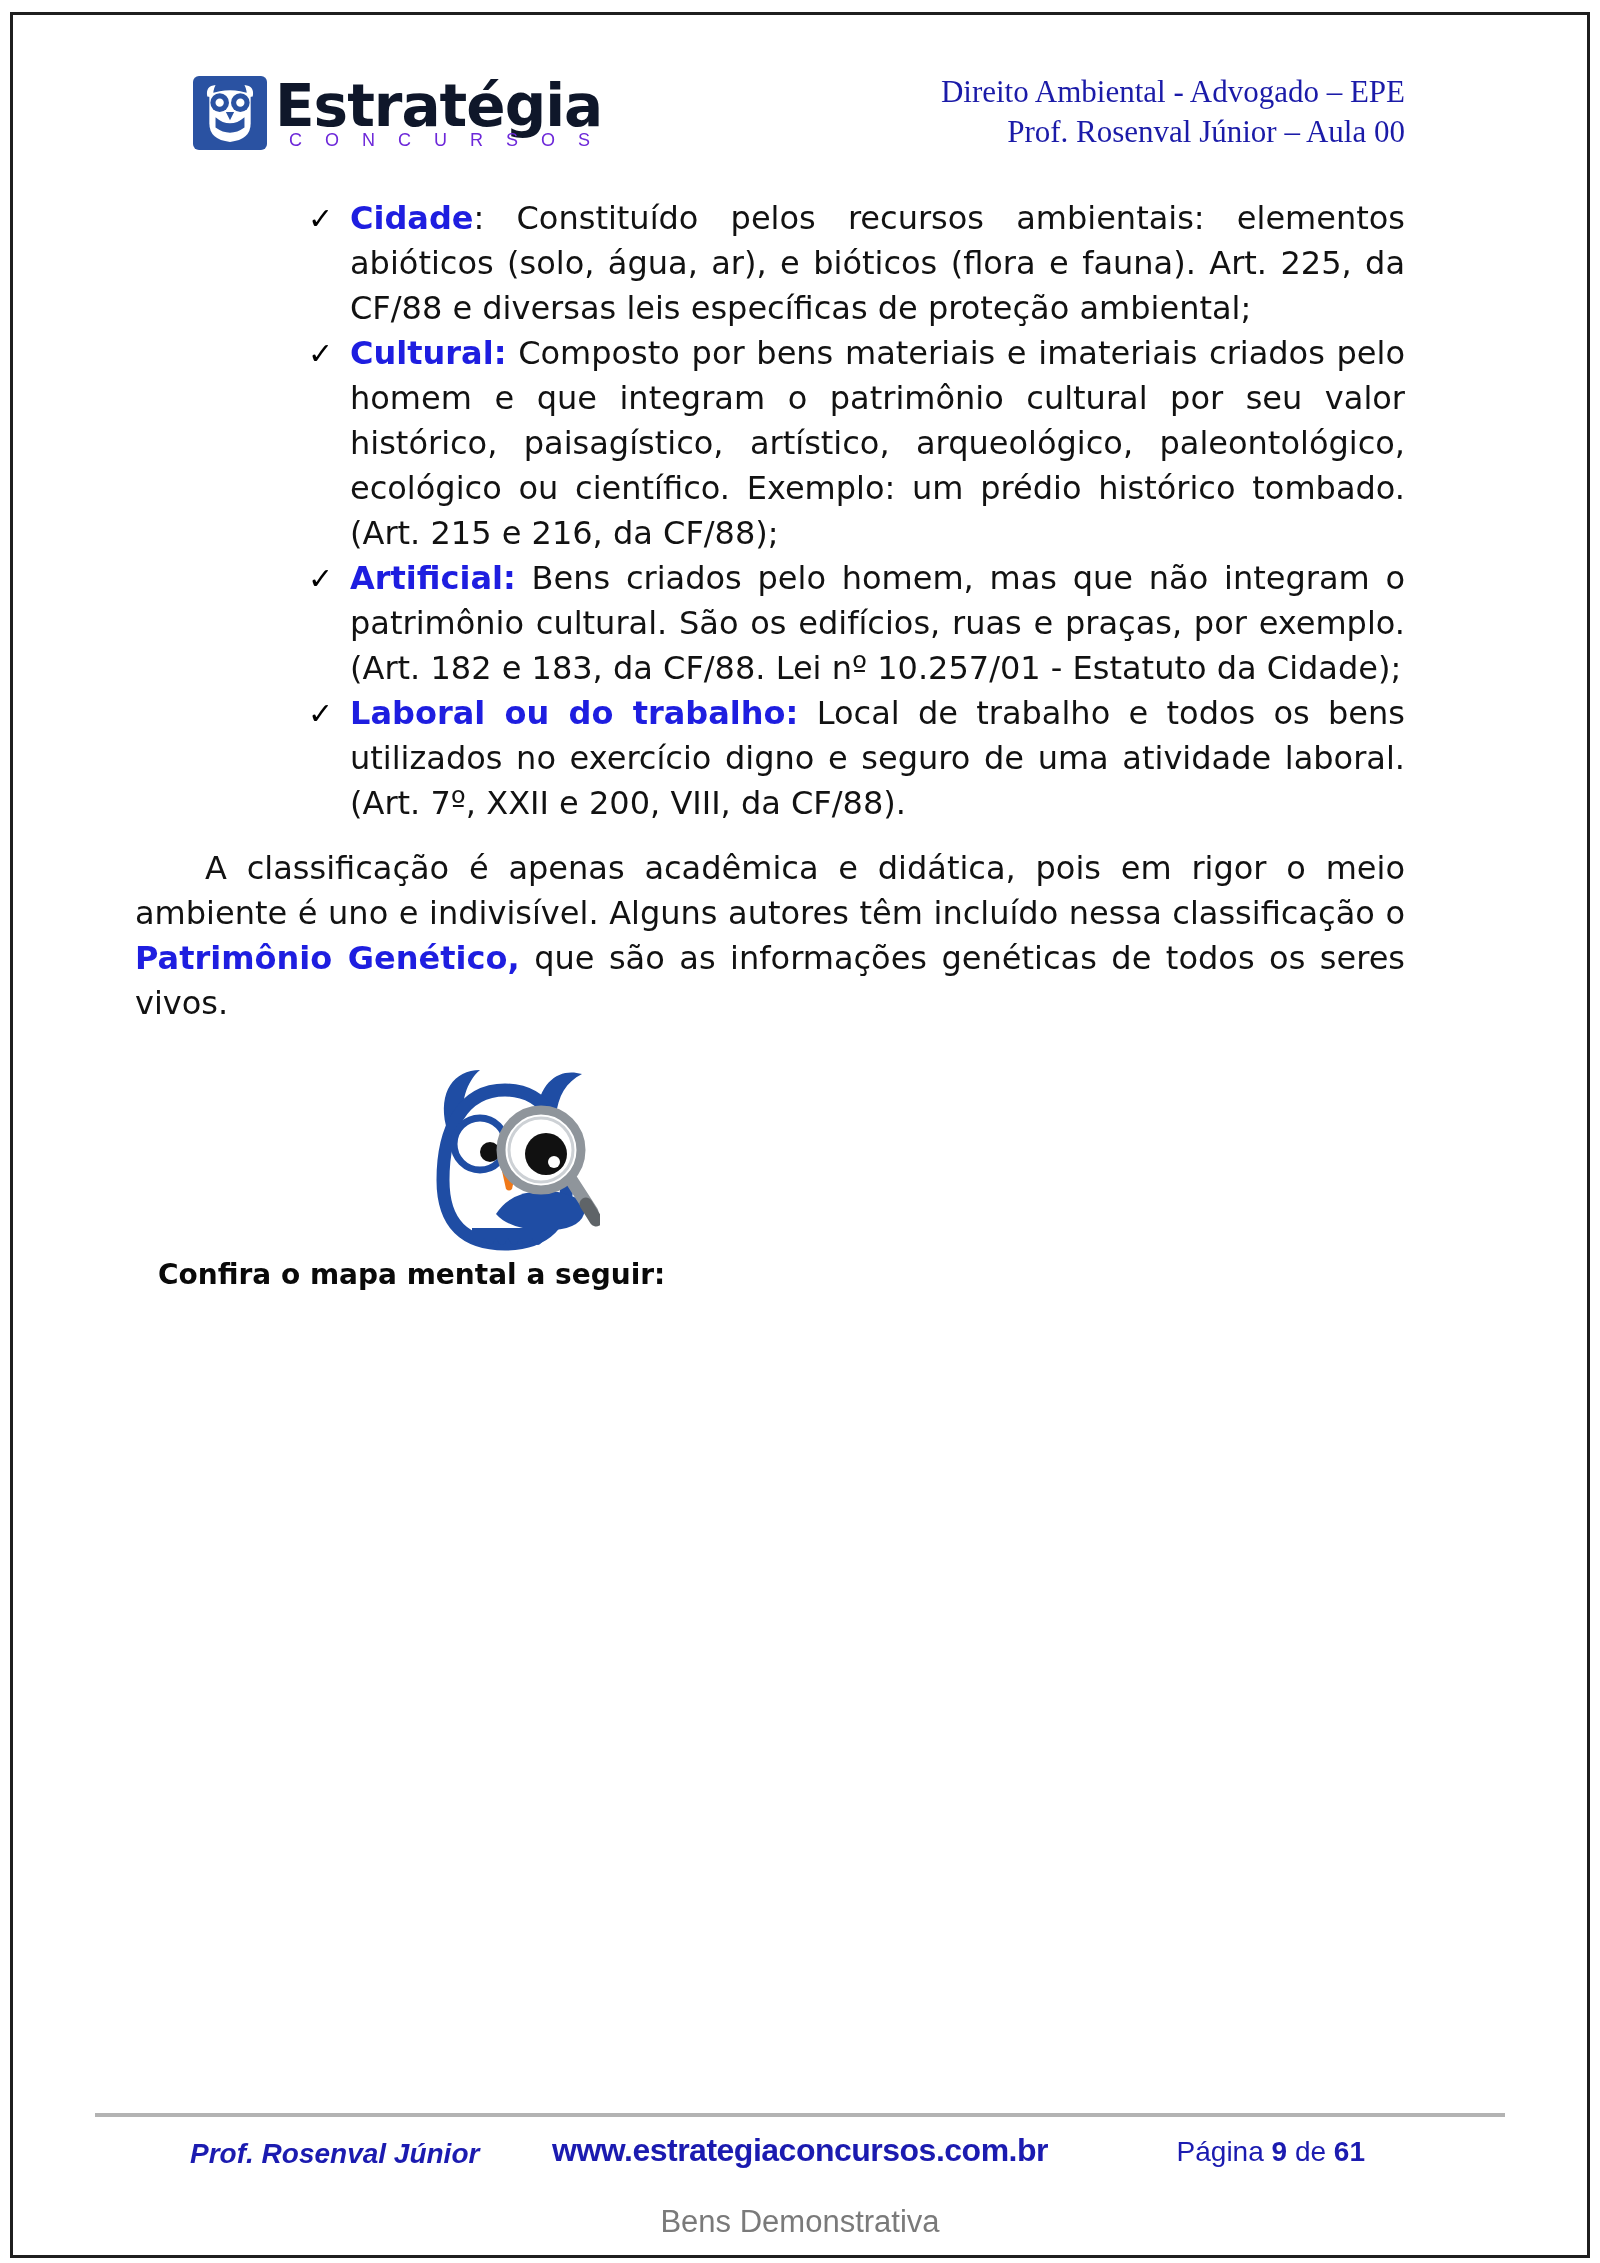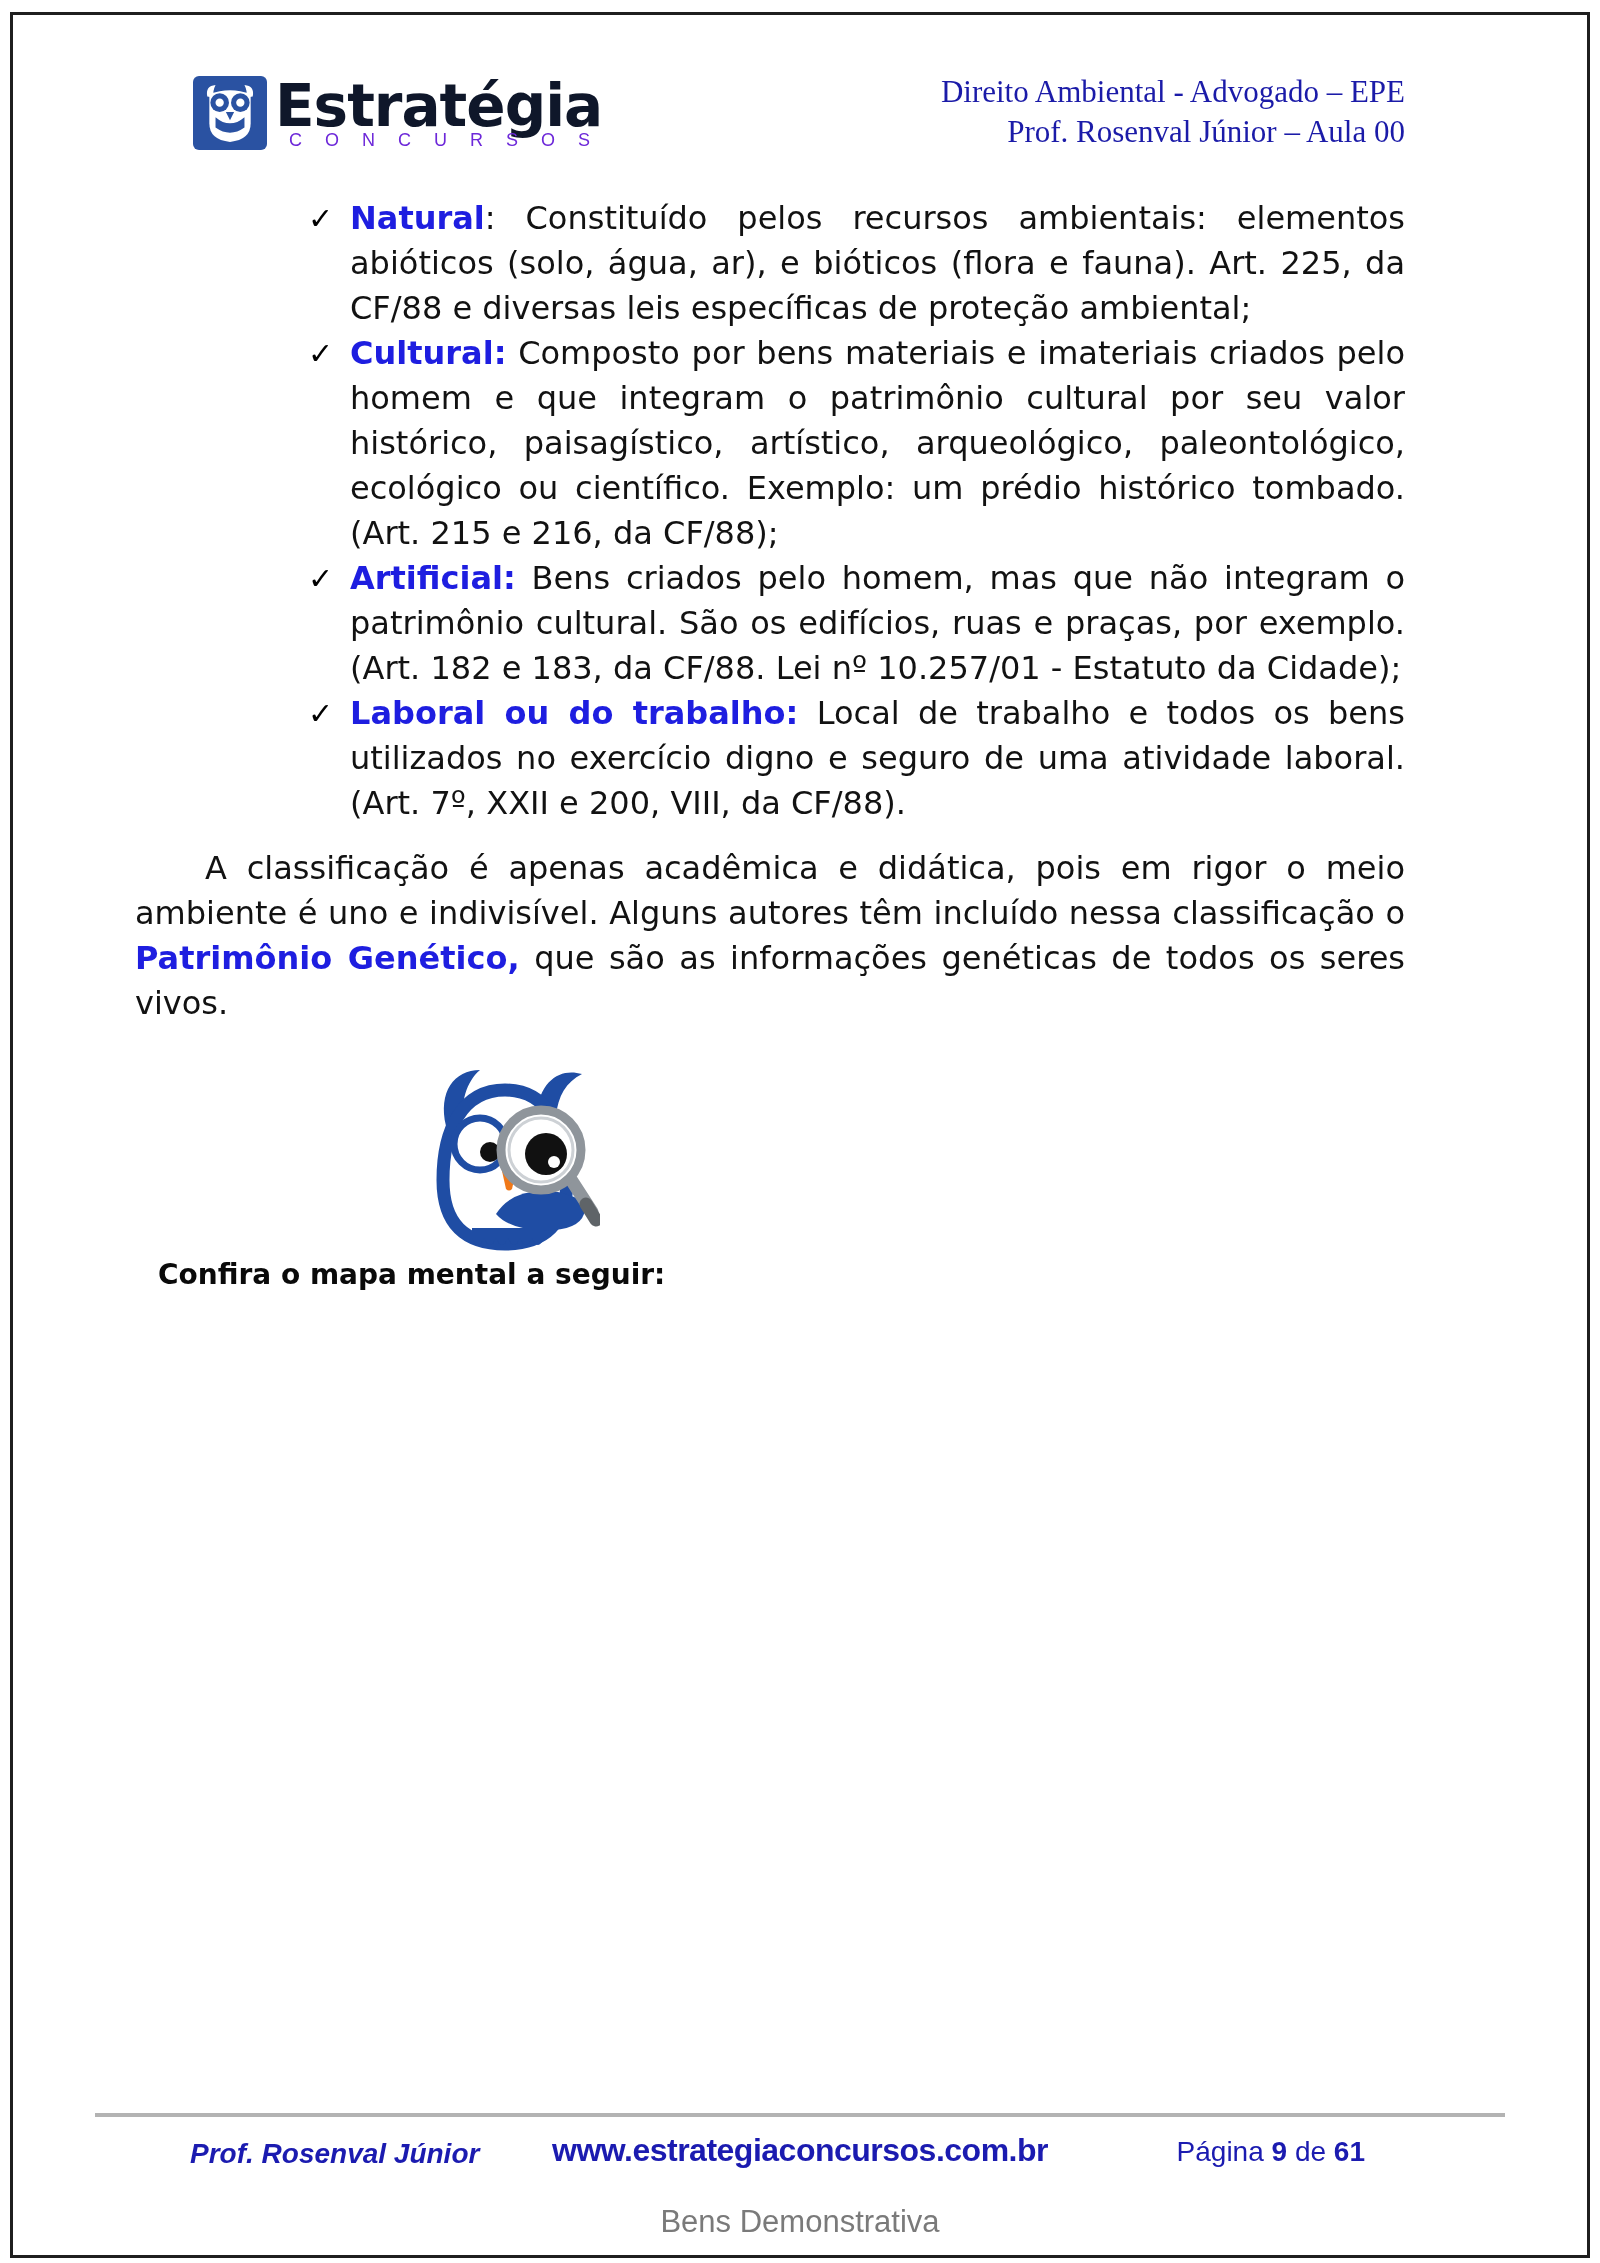--- a/index.html
+++ b/index.html
@@ -100,21 +100,21 @@
 </div>
 
 <div class="header-right">
   <div>Direito Ambiental - Advogado – EPE</div>
   <div>Prof. Rosenval Júnior – Aula 00</div>
 </div>
 
 <div class="content">
 
   <div class="bullet">
-    <span class="check">✓</span><span class="term">Natural</span><span>: Constituído pelos recursos ambientais: elementos abióticos (solo, água, ar), e bióticos (flora e fauna). Art. 225, da CF/88 e diversas leis específicas de proteção ambiental;</span>
+    <span class="check">✓</span><span class="term">Cidade</span><span>: Constituído pelos recursos ambientais: elementos abióticos (solo, água, ar), e bióticos (flora e fauna). Art. 225, da CF/88 e diversas leis específicas de proteção ambiental;</span>
   </div>
 
   <div class="bullet">
     <span class="check">✓</span><span class="term">Cultural:</span><span> Composto por bens materiais e imateriais criados pelo homem e que integram o patrimônio cultural por seu valor histórico, paisagístico, artístico, arqueológico, paleontológico, ecológico ou científico. Exemplo: um prédio histórico tombado. (Art. 215 e 216, da CF/88);</span>
   </div>
 
   <div class="bullet">
     <span class="check">✓</span><span class="term">Artificial:</span><span> Bens criados pelo homem, mas que não integram o patrimônio cultural. São os edifícios, ruas e praças, por exemplo. (Art. 182 e 183, da CF/88. Lei nº 10.257/01 - Estatuto da Cidade);</span>
   </div>
 

